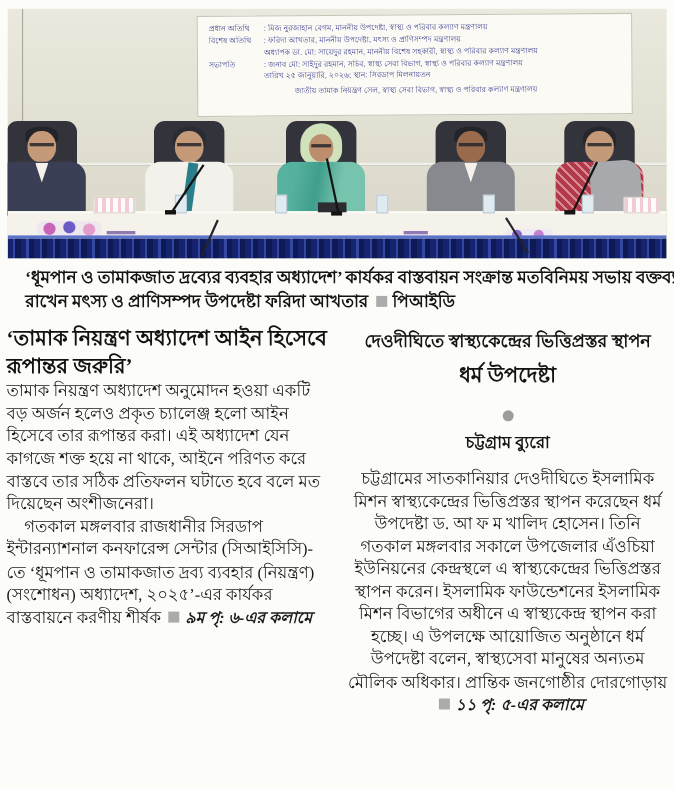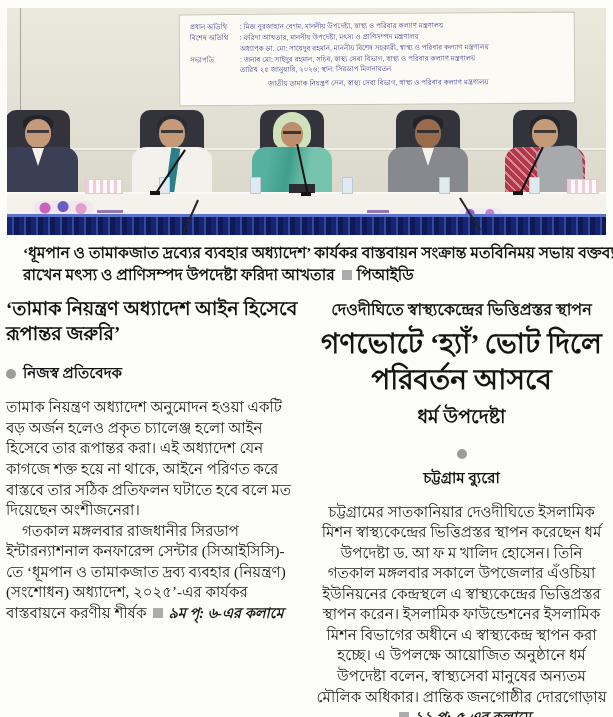--- a/index.html
+++ b/index.html
@@ -167,33 +167,28 @@
   </div>
 
   <div class="caption">
     <span>‘ধূমপান ও তামাকজাত দ্রব্যের ব্যবহার অধ্যাদেশ’ কার্যকর বাস্তবায়ন সংক্রান্ত মতবিনিময় সভায় বক্তব্য রাখেন মৎস্য ও প্রাণিসম্পদ উপদেষ্টা ফরিদা আখতার</span><span class="sq"></span><span>পিআইডি</span>
   </div>
 
   <div class="cols">
 
     <div class="col-left">
       <h1 class="hl-left">‘তামাক নিয়ন্ত্রণ অধ্যাদেশ আইন হিসেবে রূপান্তর জরুরি’</h1>
-      <div class="byline">
-        <span class="dot"></span>
-        <span>নিজস্ব প্রতিবেদক</span>
-      </div>
       <p class="body-p">তামাক নিয়ন্ত্রণ অধ্যাদেশ অনুমোদন হওয়া একটি বড় অর্জন হলেও প্রকৃত চ্যালেঞ্জ হলো আইন হিসেবে তার রূপান্তর করা। এই অধ্যাদেশ যেন কাগজে শক্ত হয়ে না থাকে, আইনে পরিণত করে বাস্তবে তার সঠিক প্রতিফলন ঘটাতে হবে বলে মত দিয়েছেন অংশীজনেরা।</p>
       <p class="body-p indent">
         <span>গতকাল মঙ্গলবার রাজধানীর সিরডাপ ইন্টারন্যাশনাল কনফারেন্স সেন্টার (সিআইসিসি)-তে ‘ধূমপান ও তামাকজাত দ্রব্য ব্যবহার (নিয়ন্ত্রণ) (সংশোধন) অধ্যাদেশ, ২০২৫’-এর কার্যকর বাস্তবায়নে করণীয় শীর্ষক</span><span class="sq"></span><span class="jump">৯ম পৃ: ৬-এর কলামে</span>
       </p>
     </div>
 
     <div class="col-right">
       <div class="kicker">দেওদীঘিতে স্বাস্থ্যকেন্দ্রের ভিত্তিপ্রস্তর স্থাপন</div>
-      <h1 class="hl-right">গণভোটে ‘হ্যাঁ’ ভোট দিলে পরিবর্তন আসবে</h1>
       <div class="subhead">ধর্ম উপদেষ্টা</div>
       <div class="byline center">
         <span class="dot"></span>
         <span>চট্টগ্রাম ব্যুরো</span>
       </div>
       <p class="body-p">
         <span>চট্টগ্রামের সাতকানিয়ার দেওদীঘিতে ইসলামিক মিশন স্বাস্থ্যকেন্দ্রের ভিত্তিপ্রস্তর স্থাপন করেছেন ধর্ম উপদেষ্টা ড. আ ফ ম খালিদ হোসেন। তিনি গতকাল মঙ্গলবার সকালে উপজেলার এঁওচিয়া ইউনিয়নের কেন্দ্রস্থলে এ স্বাস্থ্যকেন্দ্রের ভিত্তিপ্রস্তর স্থাপন করেন। ইসলামিক ফাউন্ডেশনের ইসলামিক মিশন বিভাগের অধীনে এ স্বাস্থ্যকেন্দ্র স্থাপন করা হচ্ছে। এ উপলক্ষে আয়োজিত অনুষ্ঠানে ধর্ম উপদেষ্টা বলেন, স্বাস্থ্যসেবা মানুষের অন্যতম মৌলিক অধিকার। প্রান্তিক জনগোষ্ঠীর দোরগোড়ায়</span><span class="sq"></span><span class="jump">১১ পৃ: ৫-এর কলামে</span>
       </p>
     </div>
 

